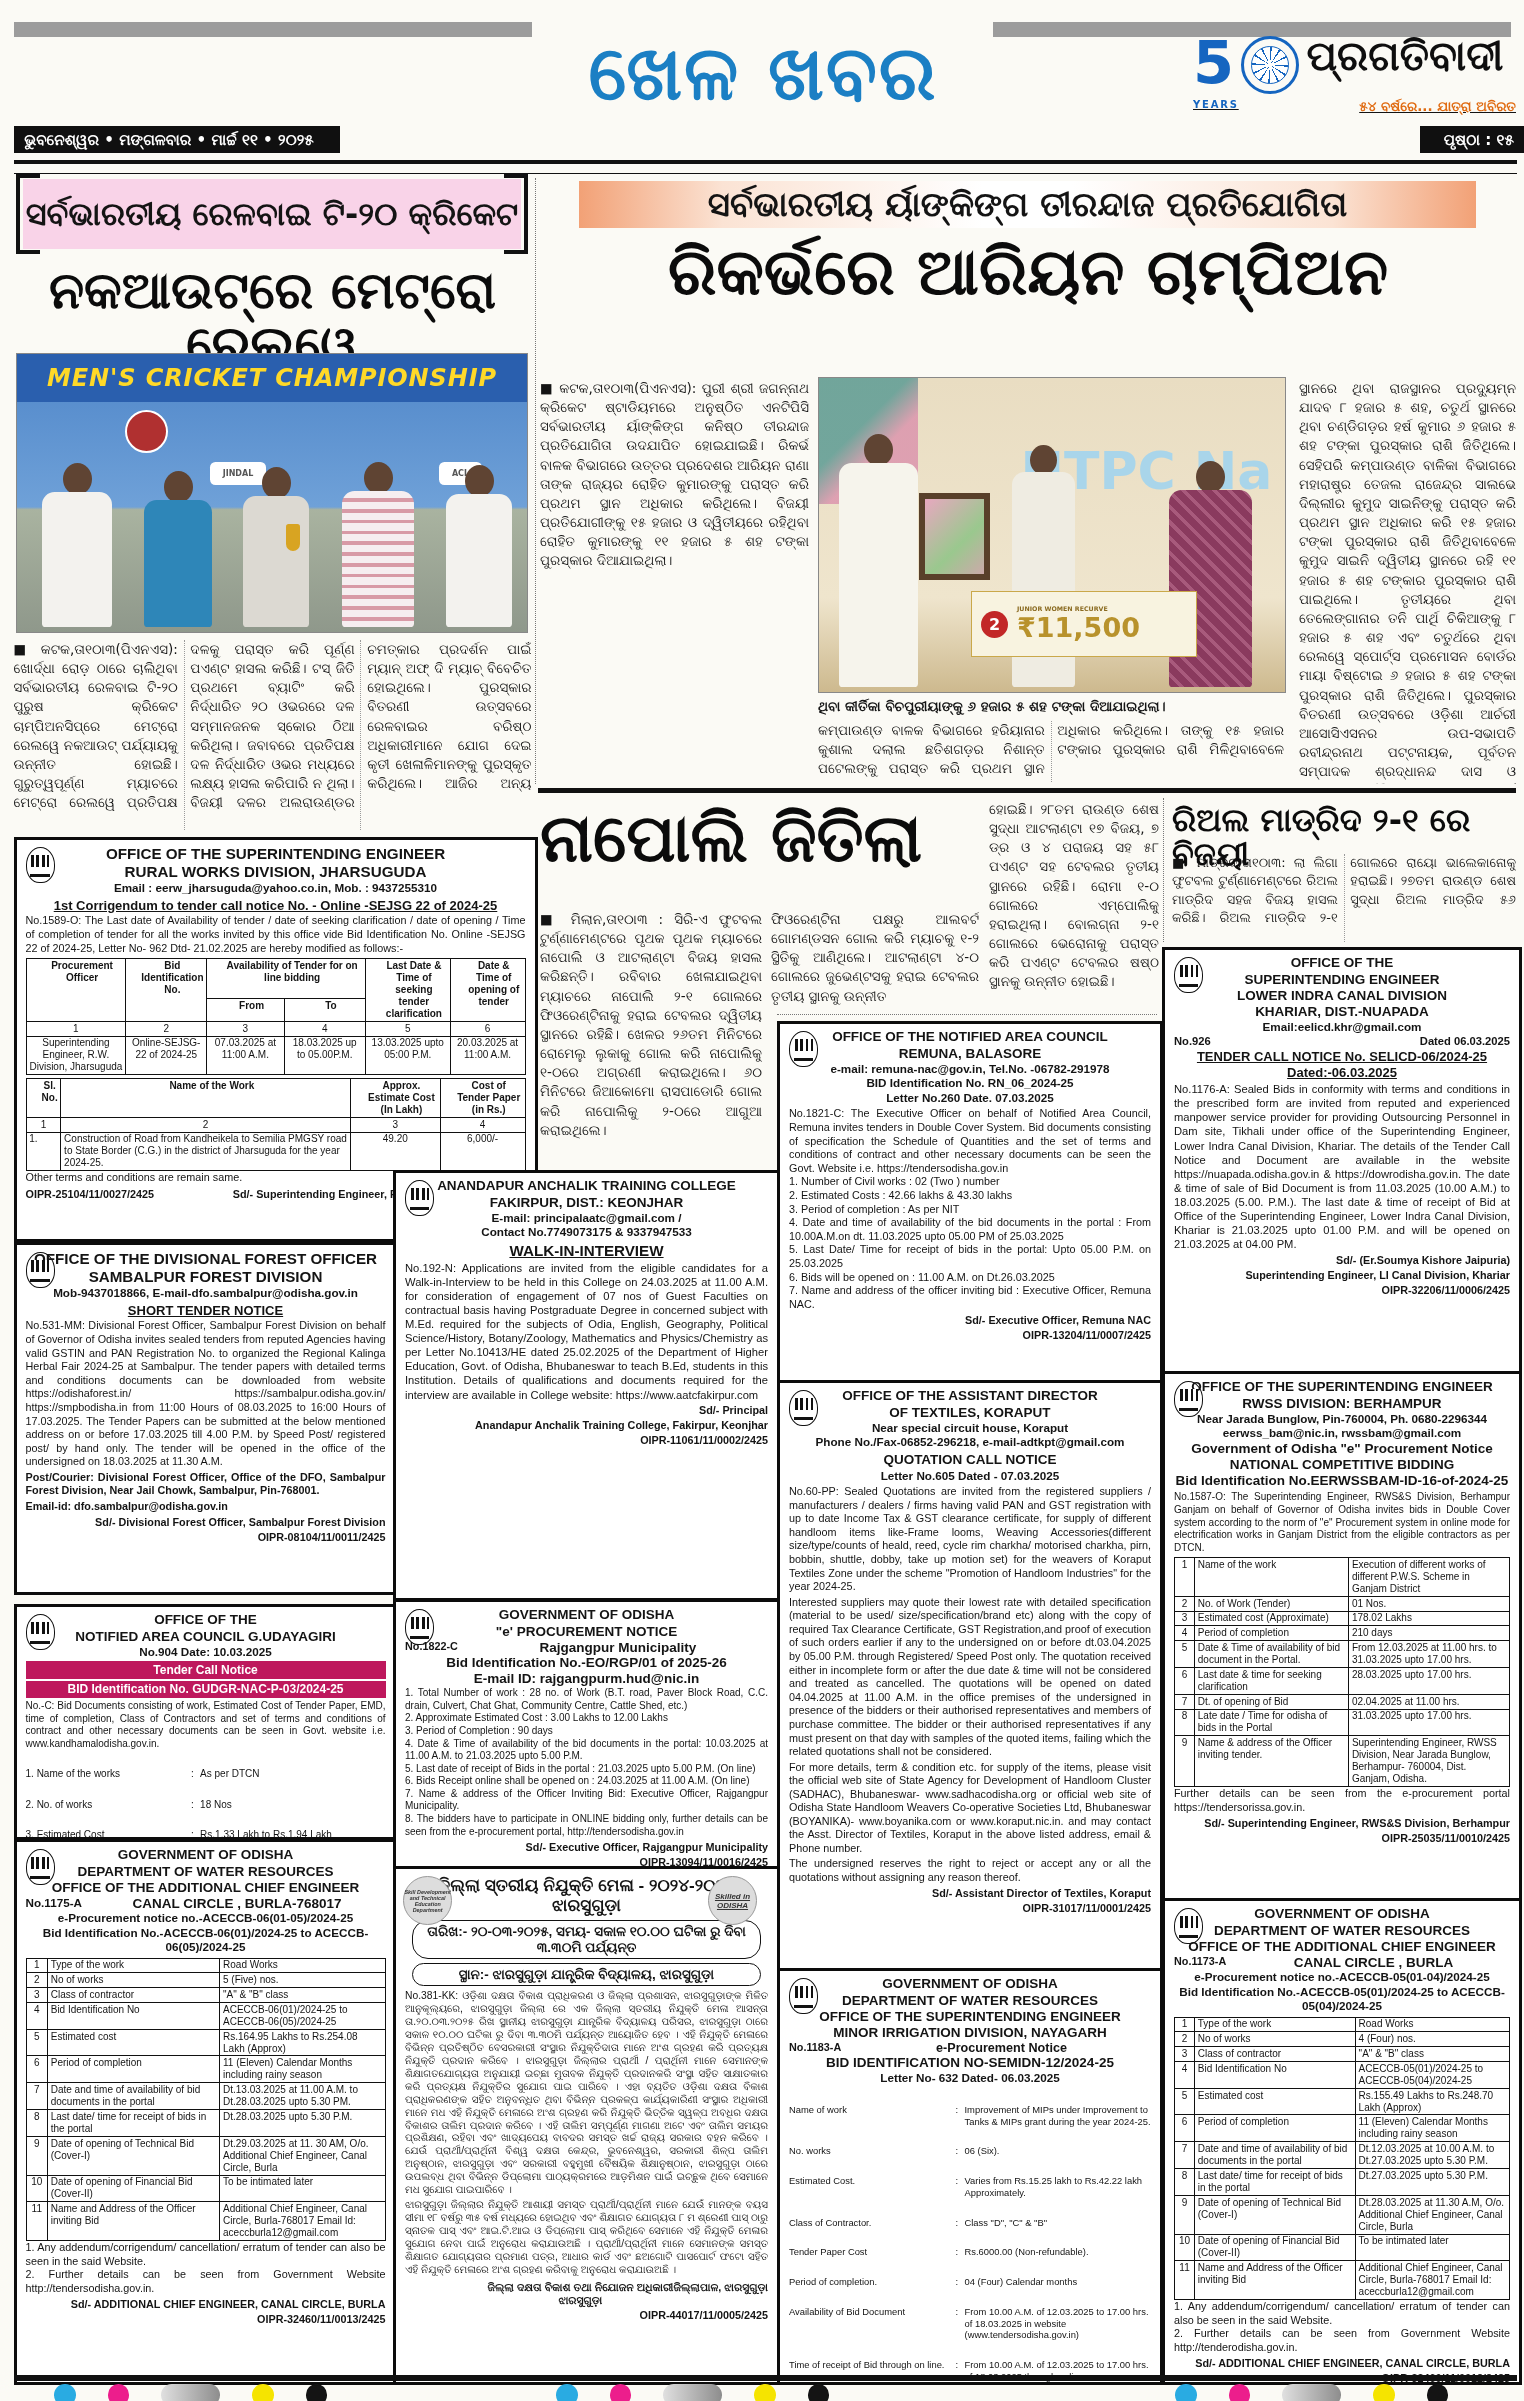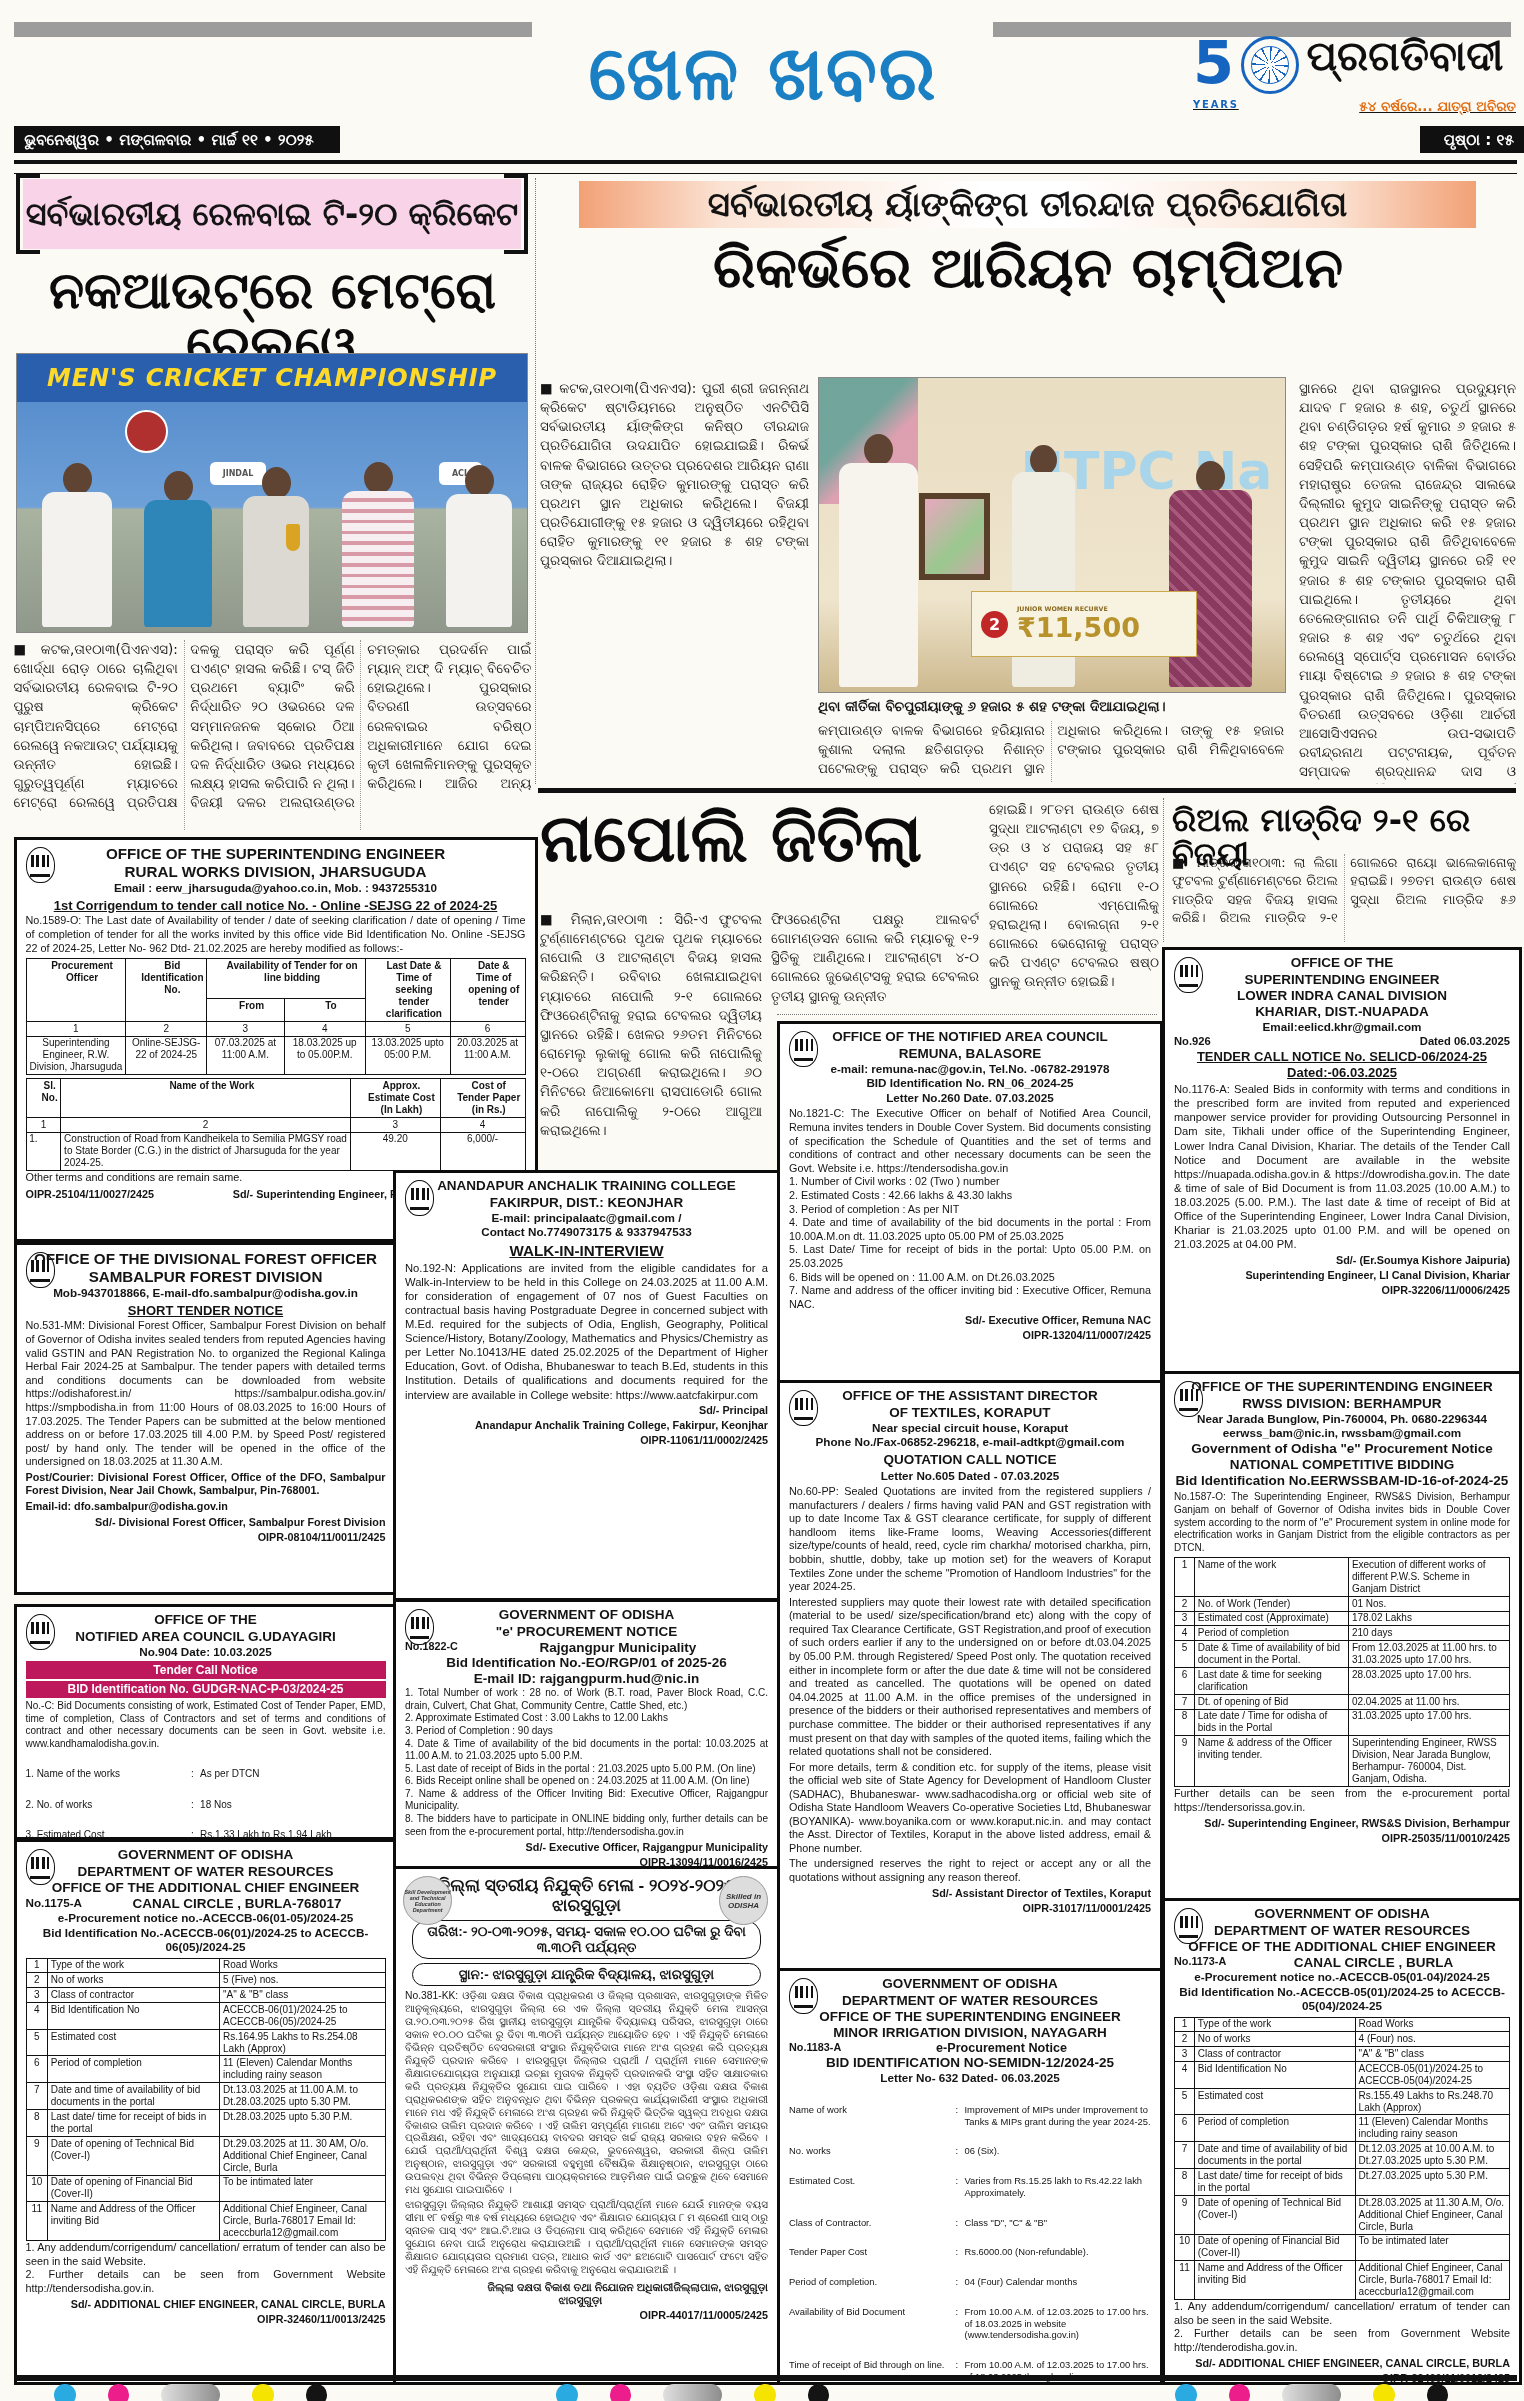--- a/index.html
+++ b/index.html
@@ -146,21 +146,21 @@
         <div class="torso" style="width:66px;height:133px;background:#f3f2ee;"></div>
       </div>
     <div class="abs" style="left:269px;top:170px;width:14.4px;height:27px;background:#d8a422;border-radius:2.7px 2.7px 7.2px 7.2px;"></div>
   </div>
 
   <div class="abs body-txt cols3" style="left:13.5px;top:640px;width:518px;height:190px;overflow:hidden;">■ କଟକ,ତା୧୦ା୩(ପିଏନଏସ): ଖୋର୍ଦ୍ଧା ରୋଡ଼ ଠାରେ ଚାଲିଥିବା ସର୍ବଭାରତୀୟ ରେଳବାଇ ଟି-୨୦ ପୁରୁଷ କ୍ରିକେଟ ଚାମ୍ପିଅନସିପ୍‌ରେ ମେଟ୍ରୋ ରେଲୱେ ନକଆଉଟ୍ ପର୍ଯ୍ୟାୟକୁ ଉନ୍ନୀତ ହୋଇଛି। ଗୁରୁତ୍ୱପୂର୍ଣ୍ଣ ମ୍ୟାଚରେ ମେଟ୍ରୋ ରେଲୱେ ପ୍ରତିପକ୍ଷ ଦଳକୁ ପରାସ୍ତ କରି ପୂର୍ଣ୍ଣ ପଏଣ୍ଟ ହାସଲ କରିଛି। ଟସ୍ ଜିତି ପ୍ରଥମେ ବ୍ୟାଟିଂ କରି ନିର୍ଦ୍ଧାରିତ ୨୦ ଓଭରରେ ଦଳ ସମ୍ମାନଜନକ ସ୍କୋର ଠିଆ କରିଥିଲା। ଜବାବରେ ପ୍ରତିପକ୍ଷ ଦଳ ନିର୍ଦ୍ଧାରିତ ଓଭର ମଧ୍ୟରେ ଲକ୍ଷ୍ୟ ହାସଲ କରିପାରି ନ ଥିଲା। ବିଜୟୀ ଦଳର ଅଲରାଉଣ୍ଡର ଚମତ୍କାର ପ୍ରଦର୍ଶନ ପାଇଁ ମ୍ୟାନ୍ ଅଫ୍ ଦି ମ୍ୟାଚ୍ ବିବେଚିତ ହୋଇଥିଲେ। ପୁରସ୍କାର ବିତରଣୀ ଉତ୍ସବରେ ରେଳବାଇର ବରିଷ୍ଠ ଅଧିକାରୀମାନେ ଯୋଗ ଦେଇ କୃତୀ ଖେଳାଳିମାନଙ୍କୁ ପୁରସ୍କୃତ କରିଥିଲେ। ଆଜିର ଅନ୍ୟ ମ୍ୟାଚଗୁଡ଼ିକ ରୋମାଞ୍ଚକର ଭାବେ ଶେଷ ହୋଇଛି।</div>
 
   <div class="abs dotv" style="left:535px;top:178px;height:606px;"></div>
 
   <div class="abs kicker2" style="left:579px;top:181px;width:897px;height:47px;">ସର୍ବଭାରତୀୟ ର୍ୟାଙ୍କିଙ୍ଗ ତୀରନ୍ଦାଜ ପ୍ରତିଯୋଗିତା</div>
-  <div class="abs headline" style="left:540px;top:239px;width:976px;font-size:56px;text-align:center;">ରିକର୍ଭରେ ଆରିୟନ ଚାମ୍ପିଅନ</div>
+  <div class="abs headline" style="left:540px;top:239px;width:976px;font-size:64px;text-align:center;">ରିକର୍ଭରେ ଆରିୟନ ଚାମ୍ପିଅନ</div>
 
   <div class="abs photo p2" style="left:818px;top:377px;width:466px;height:314px;">
     <div class="abs" style="left:0;top:0;width:99px;height:126px;background:linear-gradient(135deg,#3e8d8a 0 40%,#d885a8 60%);opacity:.7;"></div>
     <div class="p2-word" style="right:12.6px;top:63px;font-size:52px;">NTPC Na</div>
     <div class="chip" style="right:63px;top:197px;width:52px;height:18px;">ODISHA</div>
     <div class="person" style="left:20px;">
         <div class="head"></div>
         <div class="torso" style="width:79px;height:224px;background:#f6f4ec;"></div>
       </div>
     <div class="person" style="left:193px;">
@@ -425,21 +425,21 @@
     <div class="n-item" style="font-size:10px;">5.  Last date of receipt of Bids in the portal : 21.03.2025 upto 5.00 P.M. (On line)</div>
     <div class="n-item" style="font-size:10px;">6.  Bids Receipt online shall be opened on : 24.03.2025 at 11.00 A.M. (On line)</div>
     <div class="n-item" style="font-size:10px;">7.  Name &amp; address of the Officer Inviting Bid: Executive Officer, Rajgangpur Municipality.</div>
     <div class="n-item" style="font-size:10px;">8.  The bidders have to participate in ONLINE bidding only, further details can be seen from the e-procurement portal, http://tendersodisha.gov.in</div>
     <div class="sign">Sd/- Executive Officer, Rajgangpur Municipality</div>
     <div class="sign">OIPR-13094/11/0016/2425</div>
   </div>
 
   <div class="notice" style="left:393px;top:1866px;width:363px;height:502px;">
     <div class="badge" style="position:absolute;left:7.2px;top:7.2px;width:47px;height:47px;font-size:5.4px;">Skill Development and Technical Education Department</div>
-    <div class="badge" style="position:absolute;right:9px;top:7.2px;width:47px;height:47px;font-size:8px;">Skilled in ODISHA</div>
+    <div class="badge" style="position:absolute;right:20px;top:7.2px;width:47px;height:47px;font-size:8px;text-decoration:underline;">Skilled in ODISHA</div>
     <div class="n-h1" style="font-size:17px;margin-top:1.8px;">ଜିଲ୍ଲା ସ୍ତରୀୟ ନିଯୁକ୍ତି ମେଳା - ୨୦୨୪-୨୦୨୫</div>
     <div class="n-h1" style="font-size:17px;">ଝାରସୁଗୁଡ଼ା</div>
     <div class="pill">ତାରିଖ:- ୨୦-୦୩-୨୦୨୫, ସମୟ- ସକାଳ ୧୦.୦୦ ଘଟିକା ରୁ ଦିବା ୩.୩୦ମି ପର୍ଯ୍ୟନ୍ତ</div>
     <div class="pill">ସ୍ଥାନ:- ଝାରସୁଗୁଡ଼ା ଯାନ୍ତ୍ରିକ ବିଦ୍ୟାଳୟ, ଝାରସୁଗୁଡ଼ା</div>
     <div class="n-body" style="font-size:10.3px;">No.381-KK: ଓଡ଼ିଶା ଦକ୍ଷତା ବିକାଶ ପ୍ରାଧିକରଣ ଓ ଜିଲ୍ଲା ପ୍ରଶାସନ, ଝାରସୁଗୁଡ଼ାଙ୍କ ମିଳିତ ଆନୁକୂଲ୍ୟରେ, ଝାରସୁଗୁଡ଼ା ଜିଲ୍ଲା ରେ ଏକ ଜିଲ୍ଲା ସ୍ତରୀୟ ନିଯୁକ୍ତି ମେଳା ଆସନ୍ତା ତା.୨୦.୦୩.୨୦୨୫ ରିଖ ସ୍ଥାନୀୟ ଝାରସୁଗୁଡ଼ା ଯାନ୍ତ୍ରିକ ବିଦ୍ୟାଳୟ ପରିସର, ଝାରସୁଗୁଡ଼ା ଠାରେ ସକାଳ ୧୦.୦୦ ଘଟିକା ରୁ ଦିବା ୩.୩୦ମି ପର୍ଯ୍ୟନ୍ତ ଆୟୋଜିତ ହେବ । ଏହି ନିଯୁକ୍ତି ମେଳାରେ ବିଭିନ୍ନ ପ୍ରତିଷ୍ଠିତ ବେସରକାରୀ ସଂସ୍ଥାର ନିଯୁକ୍ତିଦାତା ମାନେ ଅଂଶ ଗ୍ରହଣ କରି ପ୍ରତ୍ୟକ୍ଷ ନିଯୁକ୍ତି ପ୍ରଦାନ କରିବେ । ଝାରସୁଗୁଡ଼ା ଜିଲ୍ଲାର ପ୍ରାର୍ଥୀ / ପ୍ରାର୍ଥିନୀ ମାନେ ସେମାନଙ୍କ ଶିକ୍ଷାଗତଯୋଗ୍ୟତା ଅନୁଯାୟୀ ଇଚ୍ଛା ମୁତାବକ ନିଯୁକ୍ତି ପ୍ରଦାନକରି ସଂସ୍ଥା ସହିତ ସାକ୍ଷାତକାର କରି ପ୍ରତ୍ୟକ୍ଷ ନିଯୁକ୍ତିର ସୁଯୋଗ ପାଇ ପାରିବେ । ଏହା ବ୍ୟତିତ ଓଡ଼ିଶା ଦକ୍ଷତା ବିକାଶ ପ୍ରାଧିକରଣଙ୍କ ସହିତ ଅନୁବନ୍ଧିତ ଥିବା ବିଭିନ୍ନ ପ୍ରକଳ୍ପ କାର୍ଯ୍ୟକାରିଣୀ ସଂସ୍ଥାର ଅଧିକାରୀ ମାନେ ମଧ ଏହି ନିଯୁକ୍ତି ମେଳାରେ ଅଂଶ ଗ୍ରହଣ କରି ନିଯୁକ୍ତି ଭିତ୍ତିକ ସ୍ୱଳ୍ପ ଅବଧିର ଦକ୍ଷତା ବିକାଶର ତାଲିମ ପ୍ରଦାନ କରିବେ । ଏହି ତାଲିମ ସମ୍ପୂର୍ଣ୍ଣ ମାଗଣା ଅଟେ ଏବଂ ତାଲିମ ସମୟର ପ୍ରଶିକ୍ଷଣ, ରହିବା ଏବଂ ଖାଦ୍ୟପେୟ ବାବଦର ସମସ୍ତ ଖର୍ଚ୍ଚ ରାଜ୍ୟ ସରକାର ବହନ କରିବେ । ଯେଉଁ ପ୍ରାର୍ଥୀ/ପ୍ରାର୍ଥିନୀ ବିଶ୍ୱ ଦକ୍ଷତା କେନ୍ଦ୍ର, ଭୁବନେଶ୍ୱର, ସରକାରୀ ଶିଳ୍ପ ତାଲିମ ଅନୁଷ୍ଠାନ, ଝାରସୁଗୁଡ଼ା ଏବଂ ସରକାରୀ ବହୁମୁଖୀ ବୈଷୟିକ ଶିକ୍ଷାନୁଷ୍ଠାନ, ଝାରସୁଗୁଡ଼ା ଠାରେ ଉପଲବ୍ଧ ଥିବା ବିଭିନ୍ନ ଡିପ୍ଲୋମା ପାଠ୍ୟକ୍ରମରେ ଆଡ଼ମିଶନ ପାଇଁ ଇଚ୍ଛୁକ ଥିବେ ସେମାନେ ମଧ ସୁଯୋଗ ପାଇପାରିବେ ।</div>
     <div class="n-body" style="font-size:10.3px;">ଝାରସୁଗୁଡ଼ା ଜିଲ୍ଲାର ନିଯୁକ୍ତି ଆଶାୟୀ ସମସ୍ତ ପ୍ରାର୍ଥୀ/ପ୍ରାର୍ଥିନୀ ମାନେ ଯେଉଁ ମାନଙ୍କ ବୟସ ସୀମା ୧୮ ବର୍ଷରୁ ୩୫ ବର୍ଷ ମଧ୍ୟରେ ହୋଇଥିବ ଏବଂ ଶିକ୍ଷାଗତ ଯୋଗ୍ୟତା ୮ ମ ଶ୍ରେଣୀ ପାସ୍ ଠାରୁ ସ୍ନାତକ ପାସ୍ ଏବଂ ଆଇ.ଟି.ଆଇ ଓ ଡିପ୍ଲୋମା ପାସ୍ କରିଥିବେ ସେମାନେ ଏହି ନିଯୁକ୍ତି ମେଳାର ସୁଯୋଗ ନେବା ପାଇଁ ଅନୁରୋଧ କରାଯାଉଅଛି । ପ୍ରାର୍ଥୀ/ପ୍ରାର୍ଥିନୀ ମାନେ ସେମାନଙ୍କ ସମସ୍ତ ଶିକ୍ଷାଗତ ଯୋଗ୍ୟତାର ପ୍ରମାଣ ପତ୍ର, ଆଧାର କାର୍ଡ ଏବଂ ଛଅଗୋଟି ପାସପୋର୍ଟ ଫଟୋ ସହିତ ଏହି ନିଯୁକ୍ତି ମେଳାରେ ଅଂଶ ଗ୍ରହଣ କରିବାକୁ ଅନୁରୋଧ କରାଯାଉଅଛି ।</div>
     <div style="display:flex;justify-content:flex-end;font-weight:800;font-size:10.8px;margin-top:3.6px;">
       <span style="text-align:center;"><span>ଜିଲ୍ଲା ଦକ୍ଷତା ବିକାଶ ତଥା ନିଯୋଜନ ଅଧିକାରୀ</span><br><span>ଝାରସୁଗୁଡ଼ା</span></span>
       <span>ଜିଲ୍ଲାପାଳ, ଝାରସୁଗୁଡ଼ା</span>
     </div>

